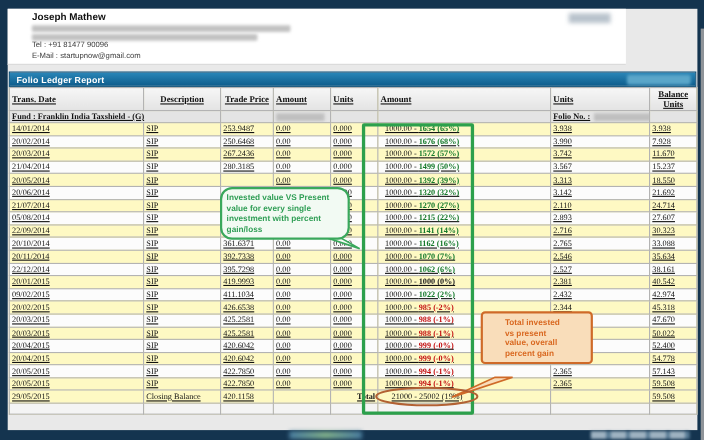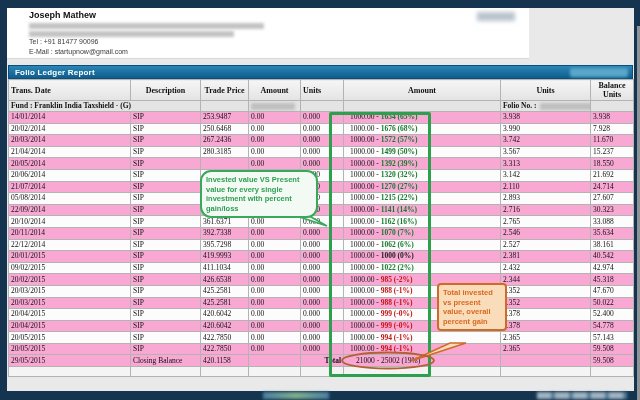--- a/index.html
+++ b/index.html
@@ -6,44 +6,44 @@
   body{
     width:640px;height:400px;position:relative;overflow:hidden;
     background:#14344f;font-family:"Liberation Sans", sans-serif;
   }
   .page{
     position:absolute;left:7px;top:8px;width:627px;height:383px;
     background:#e9e9e9;
   }
   .right-gray{position:absolute;right:0;top:26px;width:3px;height:374px;background:#8f9499;}
   
-  .contact{position:absolute;left:0;top:0;width:522px;height:50px;background:#ffffff;border-bottom:1px solid #d8d8d8;}
+  .contact{position:absolute;left:0;top:0;width:562px;height:50px;background:#ffffff;border-bottom:1px solid #d8d8d8;}
   .contact .name{position:absolute;left:22px;top:2px;font-size:9px;font-weight:bold;color:#111;}
   .blurline{position:absolute;background:#c2c2c2;filter:blur(1.6px);border-radius:1px;}
   .addr1{left:22px;top:15px;width:235px;height:6px;}
   .addr2{left:22px;top:23px;width:205px;height:6px;}
   .contact .tel{position:absolute;left:22px;top:30px;font-size:7px;color:#3a3a3a;filter:blur(0.4px);}
   .contact .email{position:absolute;left:22px;top:40px;font-size:7px;color:#3a3a3a;filter:blur(0.6px);}
   .hdr-redact{position:absolute;right:14px;top:4px;width:38px;height:9px;background:#b9c3cc;filter:blur(2px);}
   
   .report{position:absolute;left:1px;top:57px;width:625px;}
   .titlebar{
     height:12px;background:linear-gradient(#2a86b8,#0e5d8c);
     border:1px solid #0b4f79;display:flex;align-items:center;position:relative;
   }
   .titlebar .t{color:#fff;font-size:8px;font-weight:bold;padding-left:6px;letter-spacing:.2px;}
   .title-btn{position:absolute;right:4px;top:1.5px;width:58px;height:9px;border-radius:2px;background:#5aa6c9;filter:blur(1.4px);}
   
-  table{border-collapse:collapse;table-layout:fixed;width:625px;background:#f9a8d4;
-        font-family:"Liberation Serif", serif;font-size:7.5px;color:#111;}
+  table{border-collapse:collapse;table-layout:fixed;width:625px;background:#fef9c3;
+        font-family:"Liberation Serif", serif;font-size:7.5px;color:#111;text-decoration:underline;}
   col.c1{width:122px}col.c2{width:70px}col.c3{width:48px}col.c4{width:52px}
   col.c5{width:43px}col.c6{width:157px}col.c7{width:90px}col.c8{width:43px}
   th,td{border:1px solid #b3b3b3;padding:0 2px;overflow:hidden;white-space:nowrap;text-align:left;vertical-align:middle;}
   th{height:20px;background:linear-gradient(#f6f6f6,#e3e3e3);font-size:8px;color:#101010;font-weight:bold;}
-  th.r{text-align:center;margin-left:44px;} th.c{text-align:center;white-space:normal;line-height:9px;}
+  th.r{text-align:left;margin-left:44px;} th.c{text-align:center;white-space:normal;line-height:9px;}
   td{height:10.6px;line-height:10px;}
   tr.fund td{background:#e4e4e4;height:10px;font-weight:bold;font-size:7.5px;}
   tr.odd td{background:#fcfcfc;}
   .inv-val{font-weight:bold;}
   .t-up{color:#157a2b;}
   .t-down{color:#c41212;}
   .t-flat{color:#1a1a1a;}
   .total-lbl{font-weight:bold;text-align:right;}
   .cell-blur{display:inline-block;width:44px;height:7px;background:#bfbfbf;filter:blur(1.4px);vertical-align:middle;}
   .folio-blur{display:inline-block;width:52px;height:7px;background:#bfbfbf;filter:blur(1.4px);vertical-align:middle;margin-left:3px;}
@@ -54,21 +54,21 @@
     border:3px solid #2ca04c;border-radius:2px;pointer-events:none;z-index:3;
   }
   .tip1{
     position:absolute;left:193px;top:162px;width:106px;z-index:5;
     background:#f2faf3;border:2px solid #3aa85c;border-radius:11px;
     color:#2f9e55;font-size:7.5px;line-height:9.5px;padding:3px 4px;font-weight:bold;
   }
   .tip2{
     position:absolute;left:430px;top:275px;width:58px;z-index:5;
     background:#f9ddba;border:2px solid #cf6a28;border-radius:4px;
-    color:#d96820;font-size:7.5px;line-height:9.5px;padding:3px 4px;font-weight:bold;
+    color:#d96820;font-size:7.5px;line-height:9.5px;padding:3px 20px;font-weight:bold;
   }
   svg.overlay{position:absolute;left:0;top:0;z-index:4;pointer-events:none;}
   
   .strip-blur-a{position:absolute;left:263px;top:392px;width:66px;height:7px;
     background:linear-gradient(90deg,#4b7ea0,#7fae8a,#4b7ea0);filter:blur(1.8px);}
   .strip-blur-b{position:absolute;left:537px;top:392px;width:90px;height:7px;
     background:repeating-linear-gradient(90deg,#9fb3c2 0 14px,#5a7d97 14px 18px);filter:blur(1.6px);}
 </style>
 </head>
 <body>

